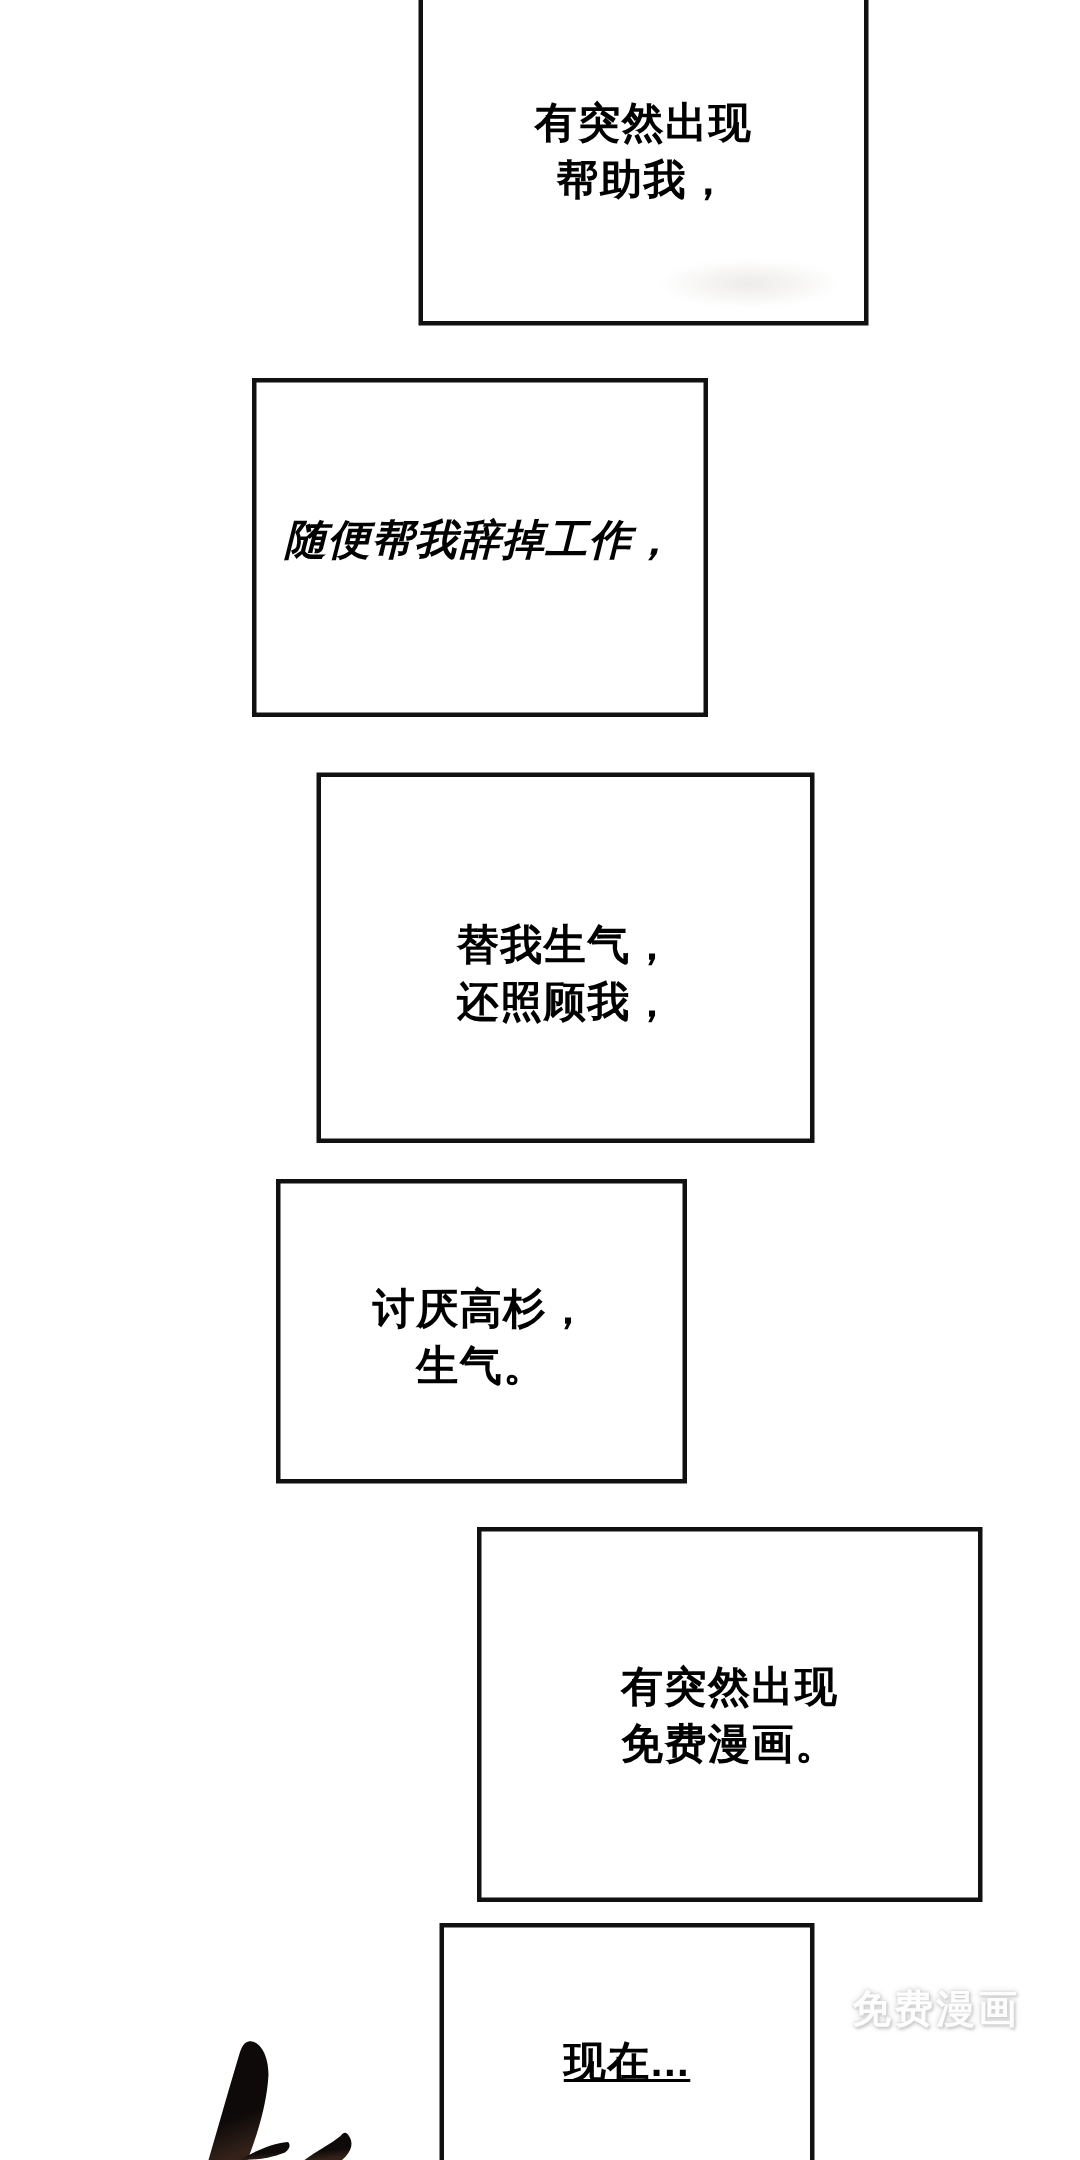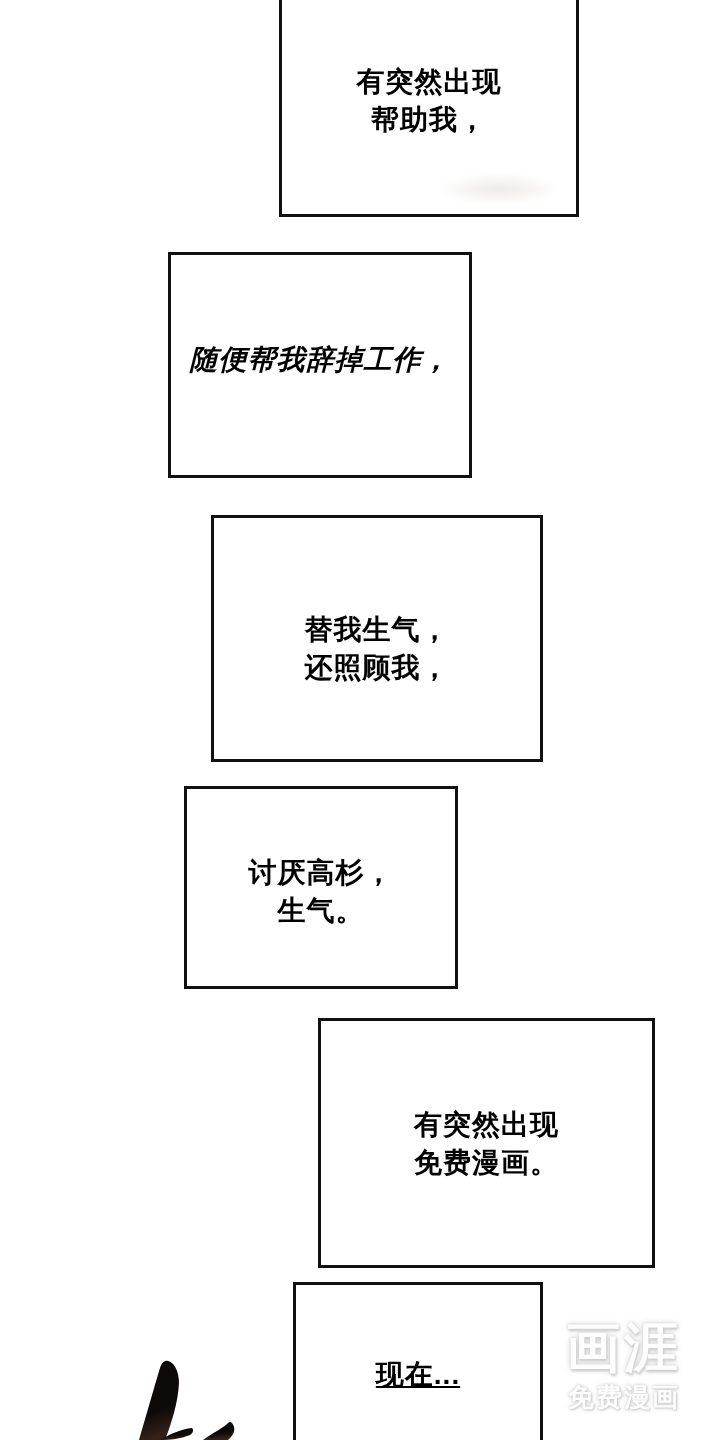--- a/index.html
+++ b/index.html
@@ -89,17 +89,16 @@
         <stop offset="0.7" style="stop-color:var(--ink,#0d0a09)"></stop>
         <stop offset="1" style="stop-color:var(--ink_brown,#33211a)"></stop>
       </linearGradient>
     </defs>
     <path d="M48,21 C54,22 59,31 59,43 C58,62 52,82 45,100 L19,100 C26,76 34,48 40,28 C42,22 45,20 48,21 Z" fill="url(#inkgrad)"></path>
     <path d="M40,100 C50,94 61,89 72,88 C74,90 73,93 70,95 C60,99 51,100 40,100 Z" fill="url(#inkgrad)"></path>
     <path d="M112,83 C116,88 115,94 108,100 L83,100 C91,94 101,89 107,84 C109,82 110,81 112,83 Z" fill="url(#inkgrad)"></path>
   </svg>
 
   <div class="watermark">
-    <div class="wm-logo">画涯</div>
     <div class="wm-tagline">免费漫画</div>
   </div>
 
 </div>
 
 </body></html>

